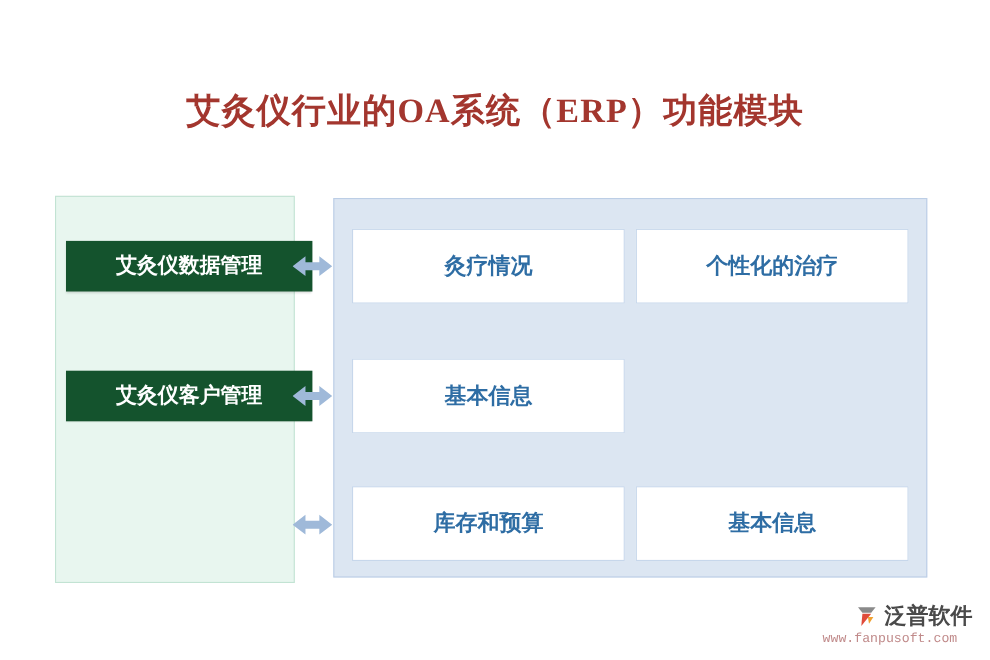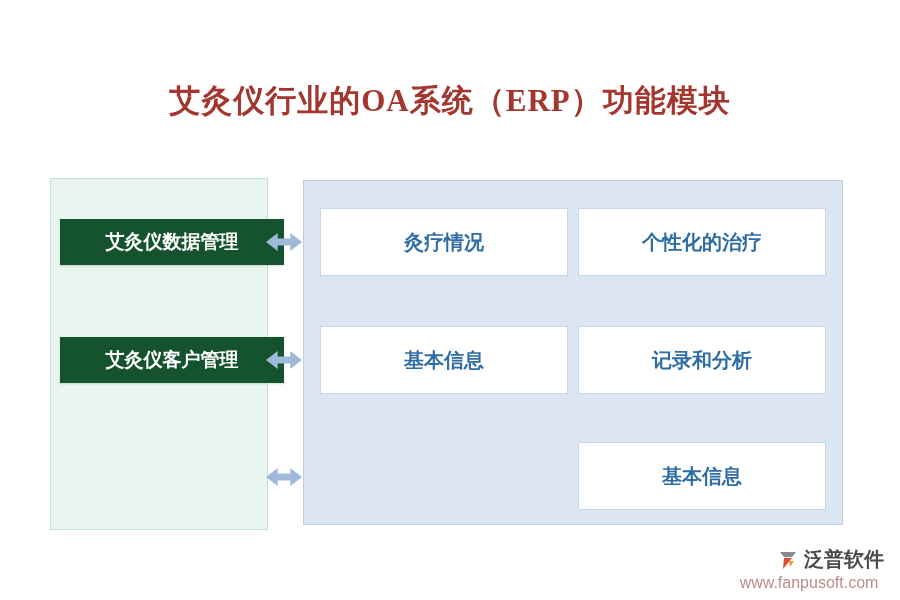--- a/index.html
+++ b/index.html
@@ -85,23 +85,23 @@
     justify-content:flex-end;
     gap:4px;
   }
   .brand-name{
     font-size:20px;
     font-weight:bold;
     color:#4A4A4A;
     font-family:"Liberation Sans", sans-serif;
   }
   .brand-site{
-    font-size:16px;
+    font-size:12px;
     color:#C08A8A;
-    font-family:Liberation Sans, sans-serif;
+    font-family:Liberation Mono, monospace;
     margin-top:1px;
   }
   .brand-icon svg{display:block;width:24px;height:24px;}
 </style>
 </head>
 <body>
 
 <div id="stage">
 
   <div class="page-title">艾灸仪行业的OA系统（ERP）功能模块</div>
@@ -118,27 +118,27 @@
   <div class="card card-col-0 card-row-0">灸疗情况</div>
   <div class="card card-col-1 card-row-0">个性化的治疗</div>
 
   <div class="module-btn btn-row-1">艾灸仪客户管理</div>
   <div class="arrow arrow-row-1">
     <svg viewBox="0 0 40 24">
         <polygon points="0,12 13,2 13,8 27,8 27,2 40,12 27,22 27,16 13,16 13,22"></polygon>
       </svg>
   </div>
   <div class="card card-col-0 card-row-1">基本信息</div>
-  <div class="card card-col-1 card-row-1">记录和分析</div>
 
   <div class="arrow arrow-row-2">
     <svg viewBox="0 0 40 24">
         <polygon points="0,12 13,2 13,8 27,8 27,2 40,12 27,22 27,16 13,16 13,22"></polygon>
       </svg>
   </div>
+  <div class="card card-col-0 card-row-2">库存和预算</div>
   <div class="card card-col-1 card-row-2">基本信息</div>
 
   <div class="footer-brand">
     <div class="brand-line">
       <span class="brand-icon">
         <svg viewBox="0 0 24 24">
           <polygon points="4,4 20,4 16,9 8,9" fill="#8A8A8A"></polygon>
           <polygon points="8,10 16,10 7,21" fill="#E04B3A"></polygon>
           <polygon points="13,13 18,13 14,19" fill="#F0A030"></polygon>
         </svg>

